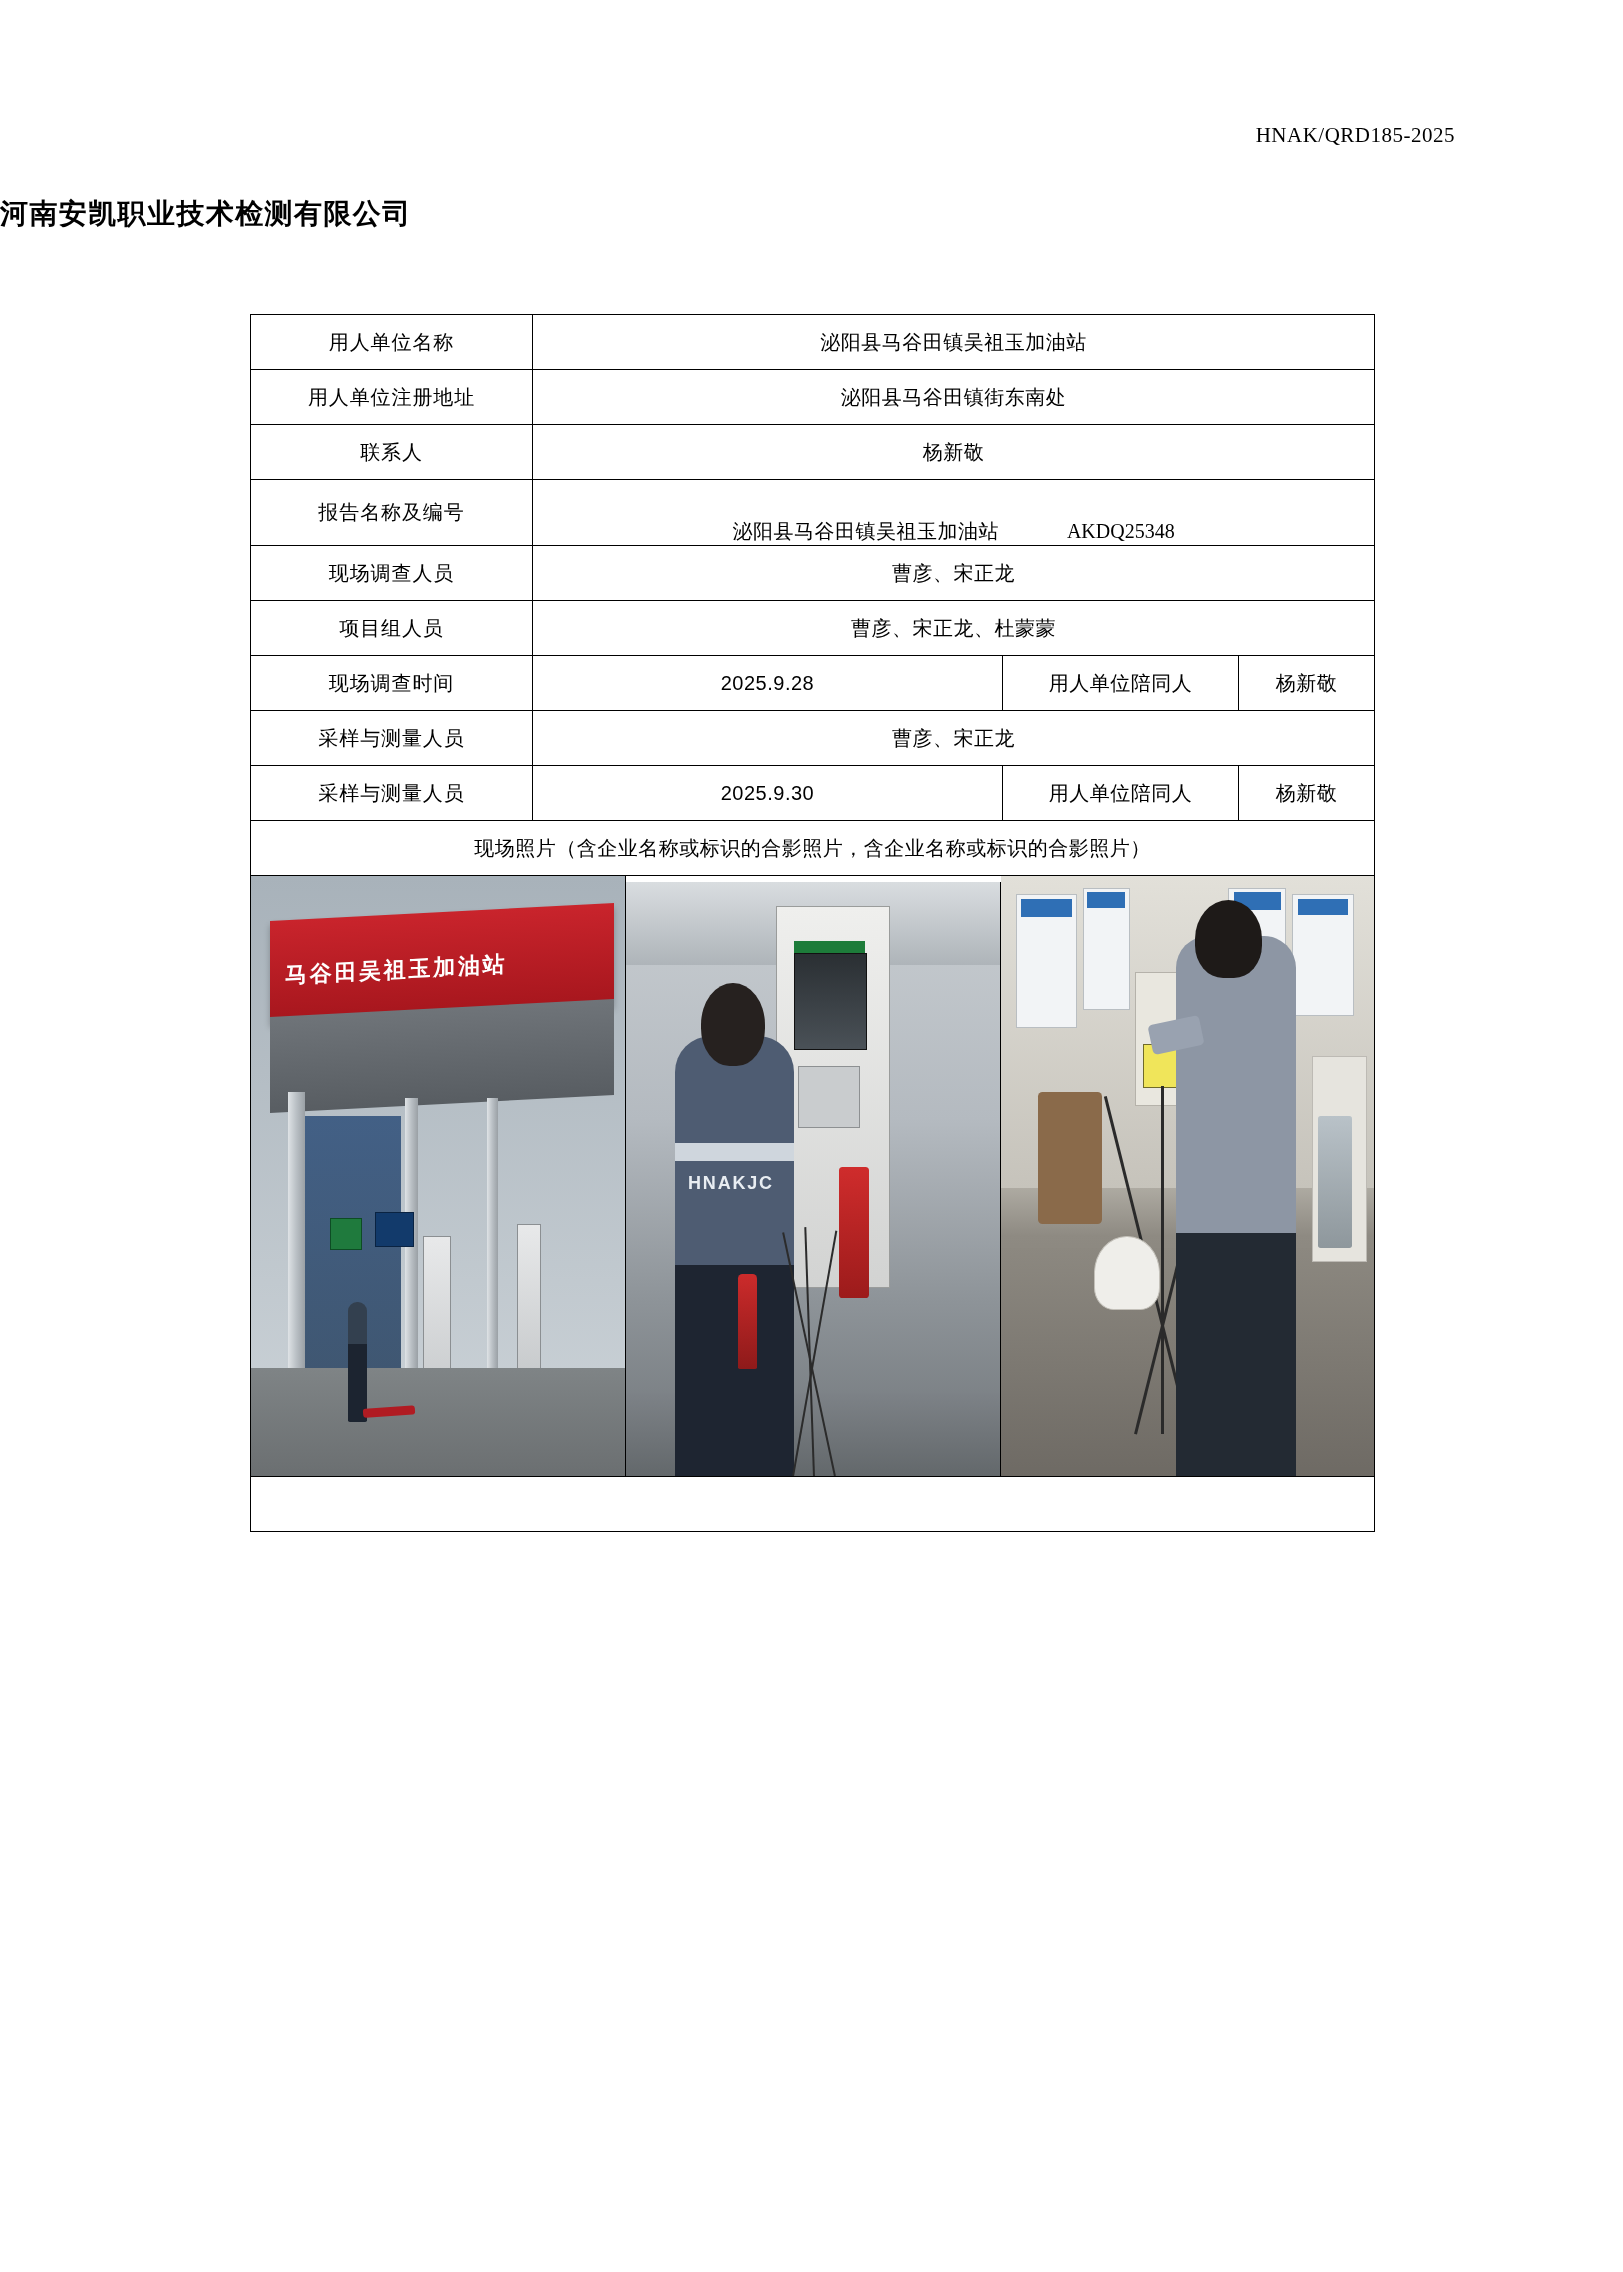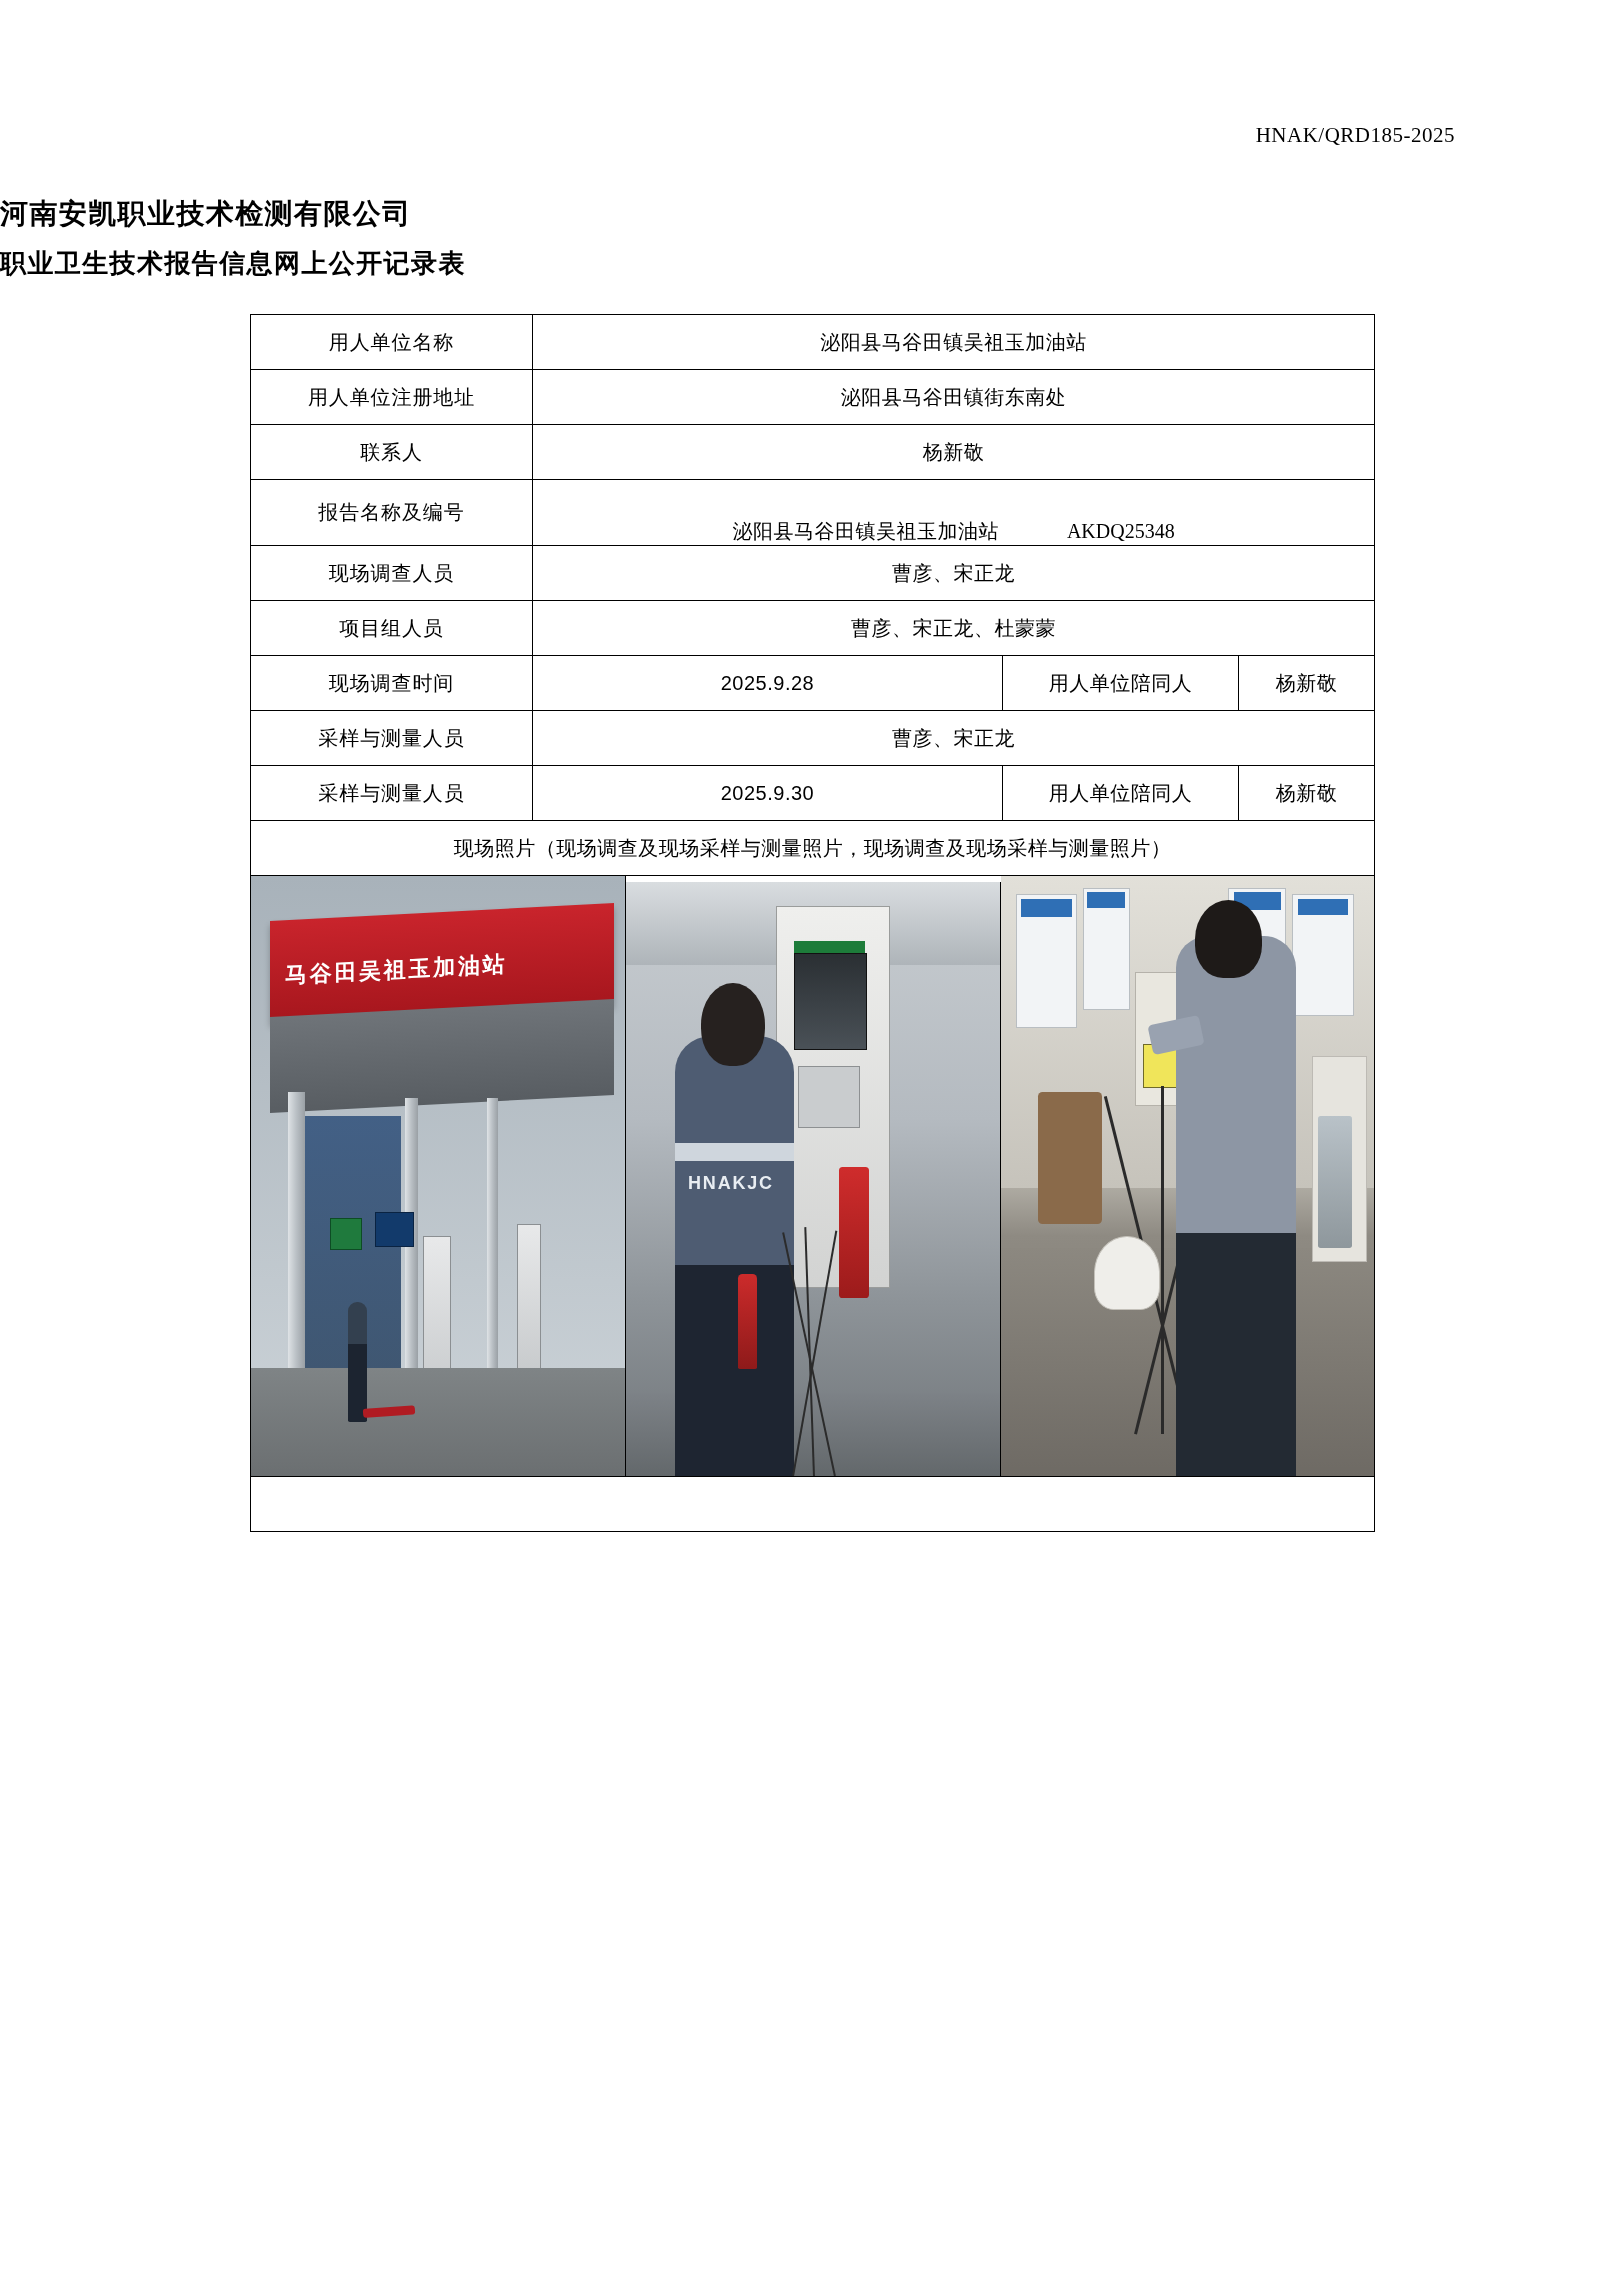--- a/index.html
+++ b/index.html
@@ -296,21 +296,20 @@
 </style>
 </head>
 <body>
 
 <div class="page">
 
   <div class="doc-code">HNAK/QRD185-2025</div>
 
   <div class="title-block">
     <div class="title-main">河南安凯职业技术检测有限公司</div>
-    <div class="title-sub">职业卫生技术报告信息网上公开记录表</div>
   </div>
 
   <table class="main">
     <colgroup>
       <col style="width:282px">
       <col style="width:470px">
       <col style="width:236px">
       <col style="width:136px">
     </colgroup>
     <tbody>
@@ -350,21 +349,21 @@
         <td class="label">采样与测量人员</td>
         <td class="value" colspan="3">曹彦、宋正龙</td>
       </tr>
       <tr>
         <td class="label">采样与测量人员</td>
         <td class="value date-val">2025.9.30</td>
         <td class="value">用人单位陪同人</td>
         <td class="value">杨新敬</td>
       </tr>
       <tr>
-        <td class="photo-header" colspan="4">现场照片（现场调查及现场采样与测量照片，现场调查及现场采样与测量照片）</td>
+        <td class="photo-header" colspan="4">现场照片（含企业名称或标识的合影照片，含企业名称或标识的合影照片）</td>
       </tr>
       <tr>
         <td class="photo-cell" colspan="4">
           <div class="photo-row">
 
             <div class="photo photo-1 p1">
               <div class="sky"></div>
               <div class="canopy-red"></div>
               <div class="sign-text">马谷田吴祖玉加油站</div>
               <div class="canopy-under"></div>

